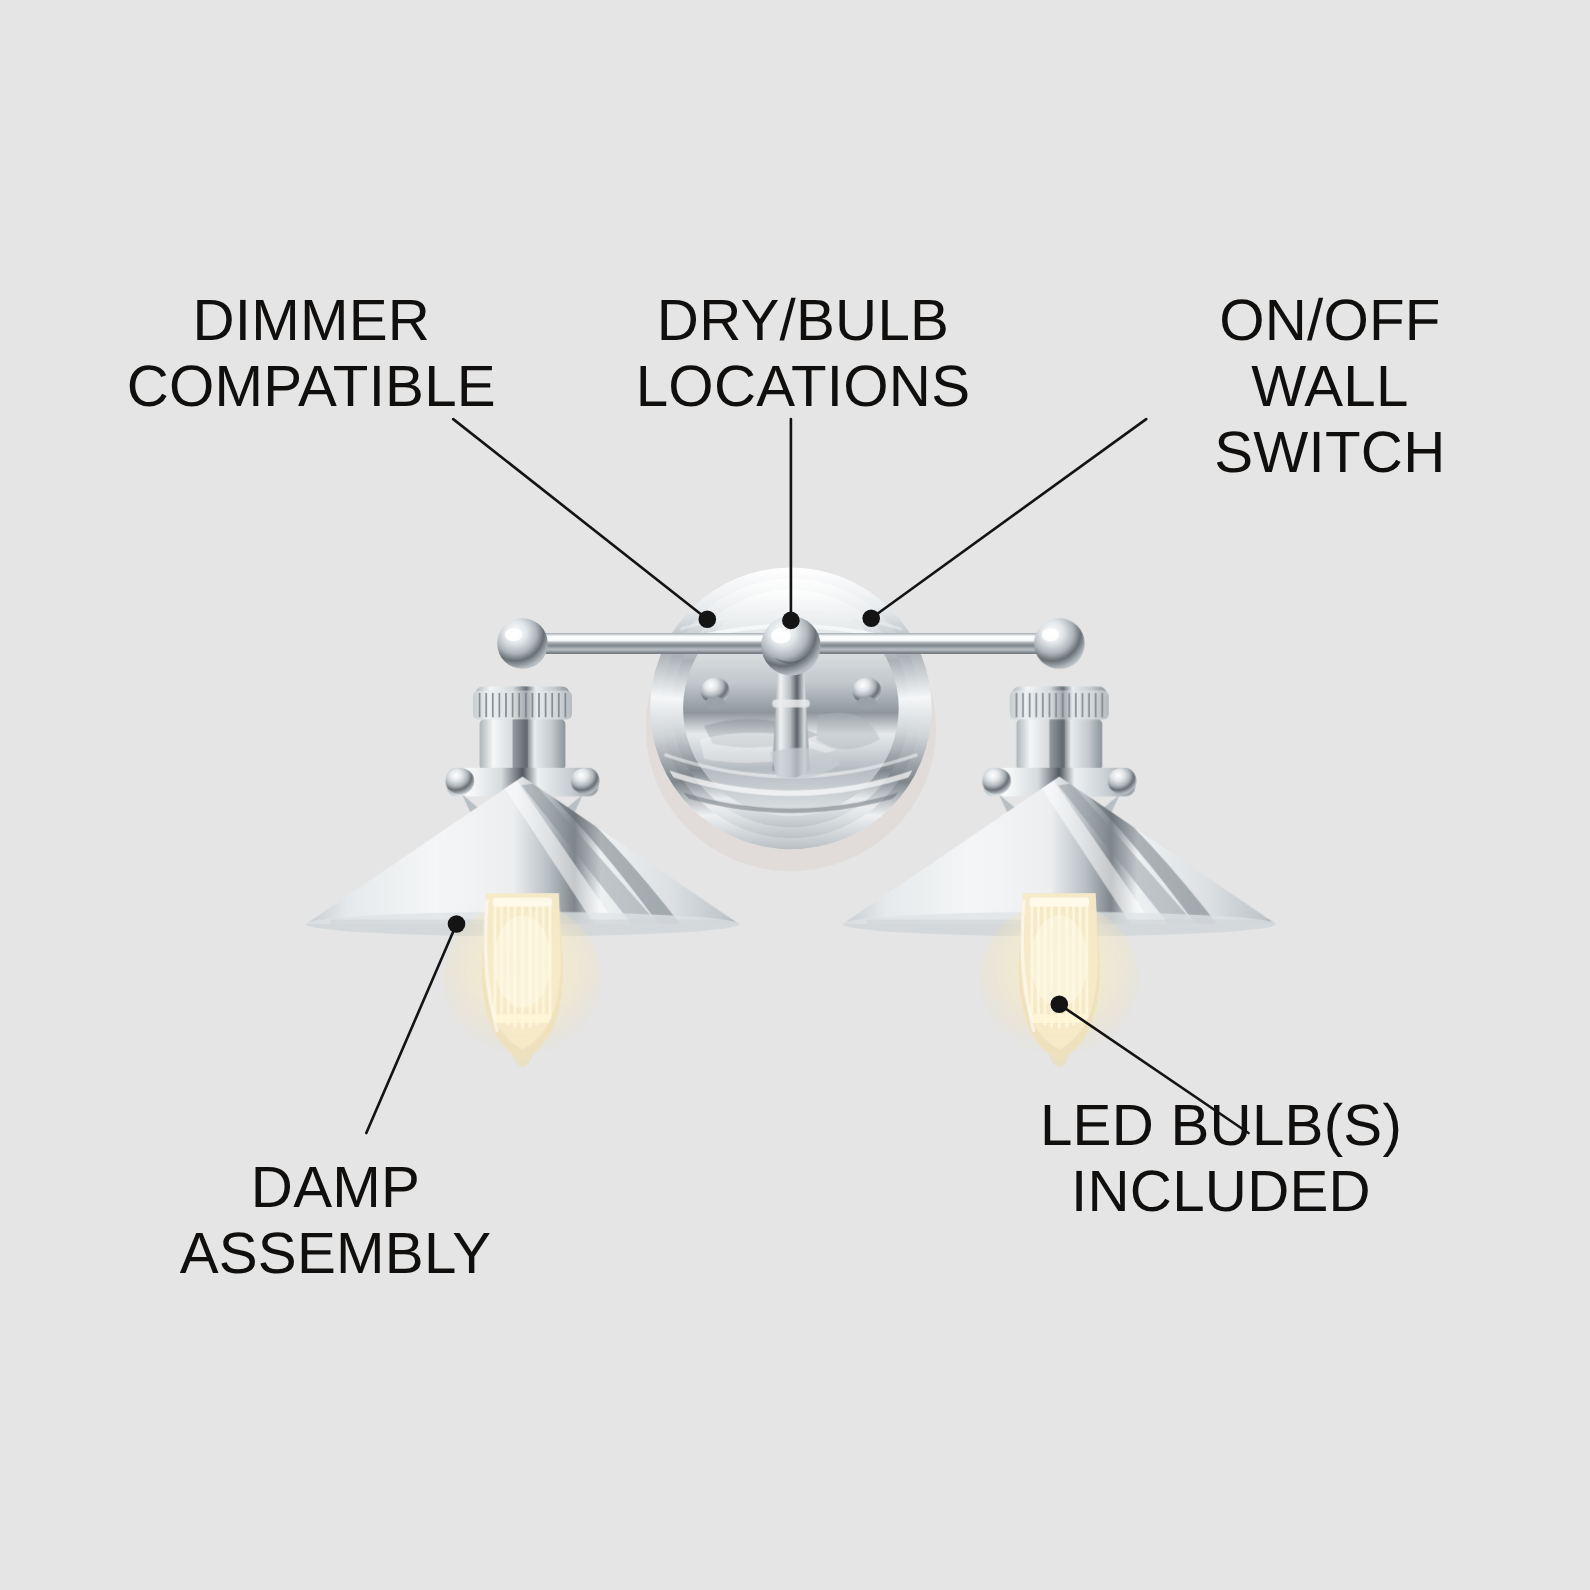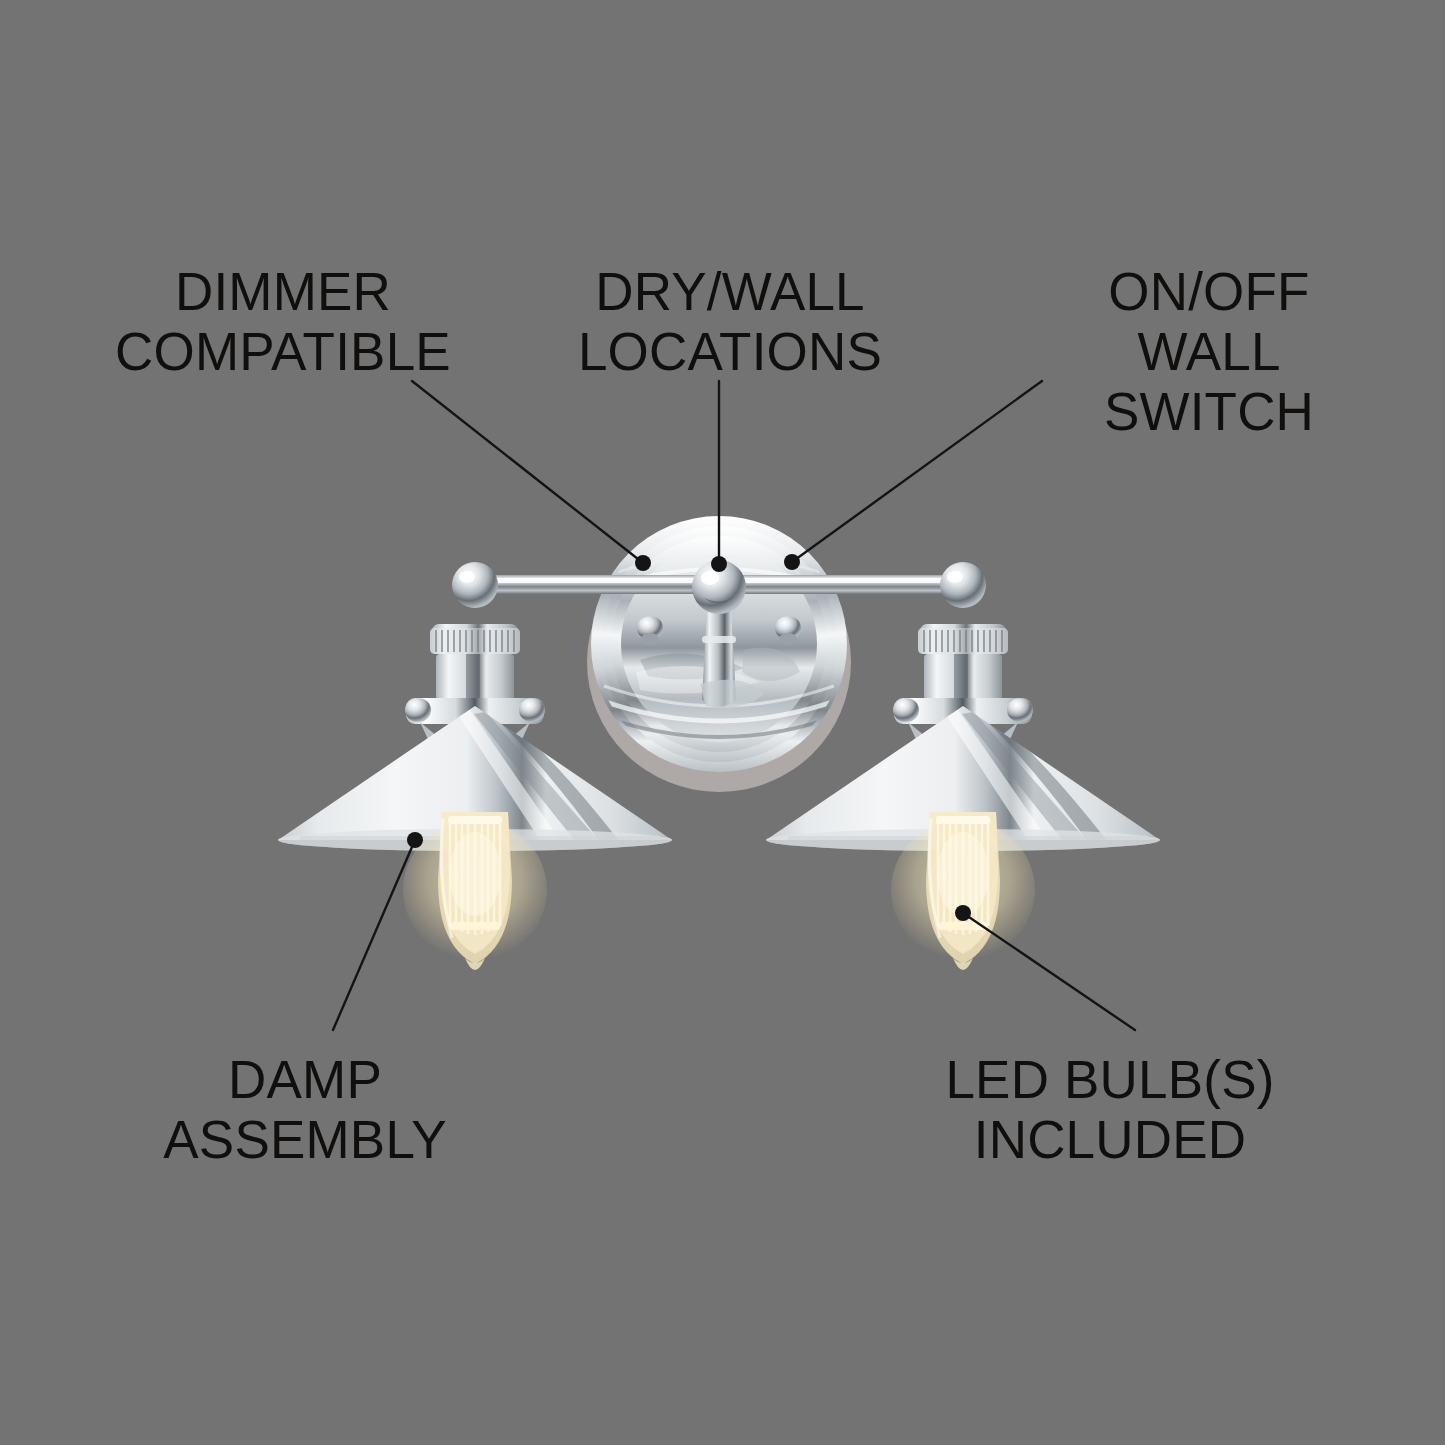--- a/index.html
+++ b/index.html
@@ -47,21 +47,21 @@
     position: absolute;
     left: 0;
     top: 0;
     width: 1445px;
     height: 1445px;
   }
 </style>
 </head>
 <body>
 
-<div id="stage" style="background: #737373;">
+<div id="stage" style="background: #e5e5e5;">
 
   <svg id="fixture" viewBox="0 0 1445 1445" xmlns="http://www.w3.org/2000/svg">
     <defs>
 
       <linearGradient id="chromeRingA" x1="0" y1="0" x2="0" y2="1">
         <stop offset="0%" stop-color="#ffffff"></stop>
         <stop offset="14%" stop-color="#e9ecee"></stop>
         <stop offset="30%" stop-color="#a9b0b5"></stop>
         <stop offset="46%" stop-color="#f4f6f7"></stop>
         <stop offset="60%" stop-color="#cfd4d7"></stop>
@@ -361,22 +361,22 @@
         <circle cx="792" cy="562" r="8" fill="#141414"></circle>
         <line x1="333" y1="1030" x2="415" y2="840" stroke="#141414" stroke-width="2.4"></line>
         <circle cx="415" cy="840" r="8" fill="#141414"></circle>
         <line x1="1135" y1="1030" x2="963" y2="913" stroke="#141414" stroke-width="2.4"></line>
         <circle cx="963" cy="913" r="8" fill="#141414"></circle>
       </g>
   </svg>
 
   <div class="callout" style="left: 283px; top: 262px; color: rgb(16, 15, 13);">DIMMER
 COMPATIBLE</div>
-  <div class="callout" style="left: 730px; top: 262px; color: rgb(16, 15, 13);">DRY/WALL
+  <div class="callout" style="left: 730px; top: 262px; color: rgb(16, 15, 13);">DRY/BULB
 LOCATIONS</div>
   <div class="callout" style="left: 1209px; top: 262px; color: rgb(16, 15, 13);">ON/OFF WALL
 SWITCH</div>
   <div class="callout" style="left: 305px; top: 1050px; color: rgb(16, 15, 13);">DAMP
 ASSEMBLY</div>
-  <div class="callout" style="left: 1110px; top: 1050px; color: rgb(16, 15, 13);">LED BULB(S)
+  <div class="callout" style="left: 1110px; top: 994px; color: rgb(16, 15, 13);">LED BULB(S)
 INCLUDED</div>
 
 </div>
 
 </body></html>

